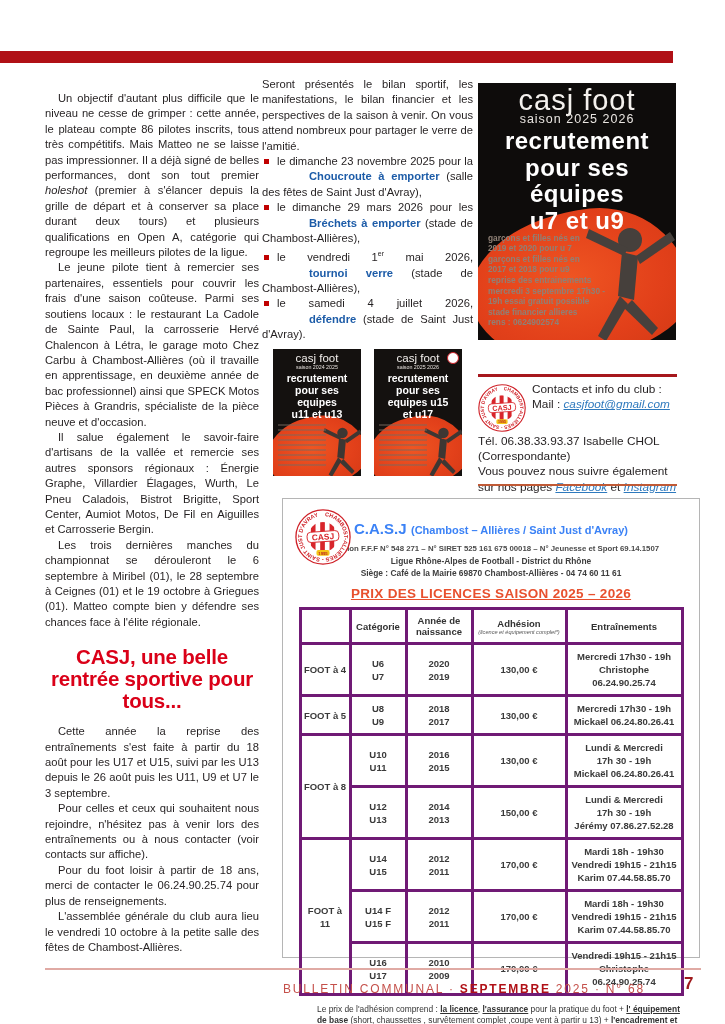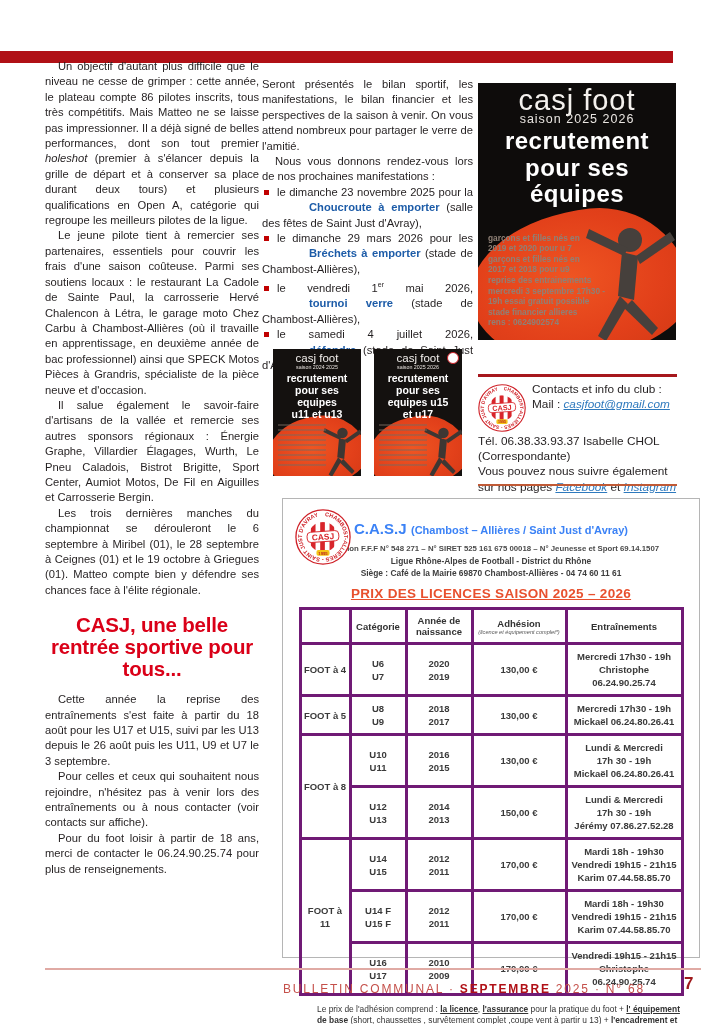--- a/index.html
+++ b/index.html
@@ -8,21 +8,21 @@
     position:relative; width:725px; height:1024px; overflow:hidden;
     font-family:"Liberation Sans", sans-serif; color:#231f20;
   }
   .abs { position:absolute; }
 
   
   .bar-top { left:0; top:51px; width:673px; height:12px; background:#b01016; }
 
   
   .col { font-size:11.2px; line-height:15.4px; text-align:justify; }
-  .col-left { left:45px; top:59px; width:214px; }
+  .col-left { left:45px; top:91px; width:214px; }
   .col-mid  { left:262px; top:77px; width:211px; }
   .para { text-indent:13px; margin:0; }
   .para.no-indent { text-indent:0; }
   .seg-i { font-style:italic; }
   .seg-accent { color:#1d5ca8; font-weight:bold;margin-left:47px; }
   .seg-sup { vertical-align:super; font-size:7px; }
   .seg-ub { font-weight:bold; text-decoration:underline; }
   .seg-link { color:#2e79bd; font-style:italic; text-decoration:underline; }
 
   .left-heading {
@@ -139,43 +139,44 @@
       <p class="para"><span>Un objectif d'autant plus difficile que le niveau ne cesse de grimper : cette année, le plateau compte 86 pilotes inscrits, tous très compétitifs. Mais Matteo ne se laisse pas impressionner. Il a déjà signé de belles performances, dont son tout premier </span><span class="seg-i">holeshot</span><span> (premier à s'élancer depuis la grille de départ et à conserver sa place durant deux tours) et plusieurs qualifications en Open A, catégorie qui regroupe les meilleurs pilotes de la ligue.</span></p>
       <p class="para"><span>Le jeune pilote tient à remercier ses partenaires, essentiels pour couvrir les frais d'une saison coûteuse. Parmi ses soutiens locaux : le restaurant La Cadole de Sainte Paul, la carrosserie Hervé Chalencon à Létra, le garage moto Chez Carbu à Chambost-Allières (où il travaille en apprentissage, en deuxième année de bac professionnel) ainsi que SPECK Motos Pièces à Grandris, spécialiste de la pièce neuve et d'occasion.</span></p>
       <p class="para"><span>Il salue également le savoir-faire d'artisans de la vallée et remercie ses autres sponsors régionaux : Énergie Graphe, Villardier Élagages, Wurth, Le Pneu Caladois, Bistrot Brigitte, Sport Center, Aumiot Motos, De Fil en Aiguilles et Carrosserie Bergin.</span></p>
       <p class="para"><span>Les trois dernières manches du championnat se dérouleront le 6 septembre à Miribel (01), le 28 septembre à Ceignes (01) et le 19 octobre à Griegues (01). Matteo compte bien y défendre ses chances face à l'élite régionale.</span></p>
     </div>
   <h2 class="left-heading">CASJ, une belle rentrée sportive pour tous...</h2>
   <div>
       <p class="para"><span>Cette année la reprise des entraînements s'est faite à partir du 18 août pour les U17 et U15, suivi par les U13 depuis le 26 août puis les U11, U9 et U7 le 3 septembre.</span></p>
       <p class="para"><span>Pour celles et ceux qui souhaitent nous rejoindre, n'hésitez pas à venir lors des entraînements ou à nous contacter (voir contacts sur affiche).</span></p>
       <p class="para"><span>Pour du foot loisir à partir de 18 ans, merci de contacter le 06.24.90.25.74 pour plus de renseignements.</span></p>
+      <p class="para"><span>L'assemblée générale du club aura lieu le vendredi 10 octobre à la petite salle des fêtes de Chambost-Allières.</span></p>
     </div>
 </div>
 
 <div class="abs col col-mid">
   <div>
       <p class="para no-indent"><span>Seront présentés le bilan sportif, les manifestations, le bilan financier et les perspectives de la saison à venir. On vous attend nombreux pour partager le verre de l'amitié.</span></p>
-      <p class="para"><span>Nous vous donnons rendez-vous lors de nos prochaines manifestations :</span></p>
     </div>
   <div>
       <p class="bullet"><span class="sq"></span><span>le dimanche 23 novembre 2025 pour la </span><span class="seg-accent">Choucroute à emporter</span><span> (salle des fêtes de Saint Just d'Avray),</span></p>
       <p class="bullet"><span class="sq"></span><span>le dimanche 29 mars 2026 pour les </span><span class="seg-accent">Bréchets à emporter</span><span> (stade de Chambost-Allières),</span></p>
       <p class="bullet"><span class="sq"></span><span>le vendredi 1</span><span class="seg-sup">er</span><span> mai 2026, </span><span class="seg-accent">tournoi verre</span><span> (stade de Chambost-Allières),</span></p>
       <p class="bullet"><span class="sq"></span><span>le samedi 4 juillet 2026, </span><span class="seg-accent">défendre</span><span> (stade de Saint Just d'Avray).</span></p>
     </div>
 </div>
 
 <div class="abs poster-large">
   <div class="ptitle">casj foot</div>
   <div class="pseason">saison 2025 2026</div>
   <div class="plines">
       <div class="ln">recrutement</div>
       <div class="ln">pour ses</div>
       <div class="ln">équipes</div>
+      <div class="ln">u7 et u9</div>
     </div>
   <div class="splash"></div>
   <svg class="player" viewBox="0 0 60 60" preserveAspectRatio="xMidYMax meet">
     <use href="#player-shape" fill="#46403c"></use>
   </svg>
   <div class="pdetails">
       <div class="ln">garçons et filles nés en</div>
       <div class="ln">2019 et 2020 pour u 7</div>
       <div class="ln">garçons et filles nés en</div>
       <div class="ln">2017 et 2018 pour u9</div>

